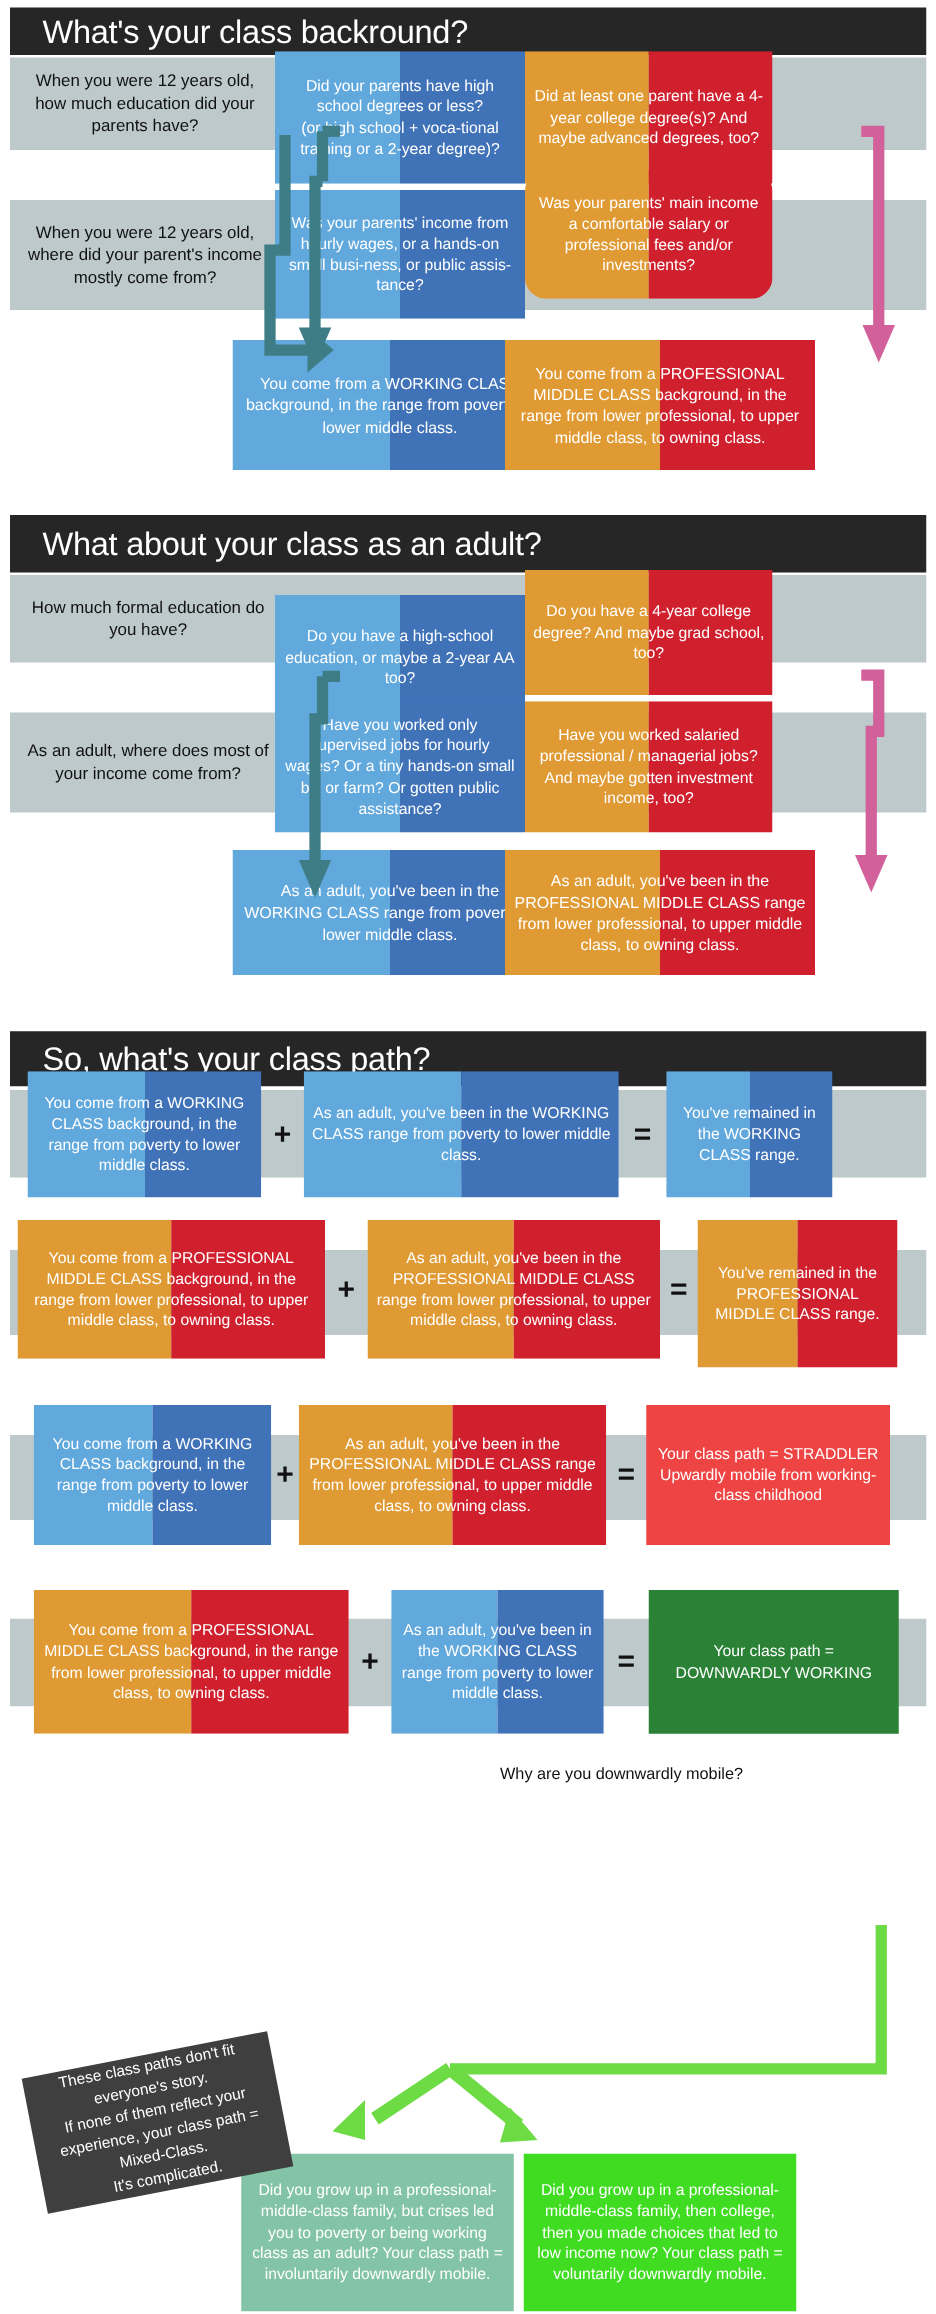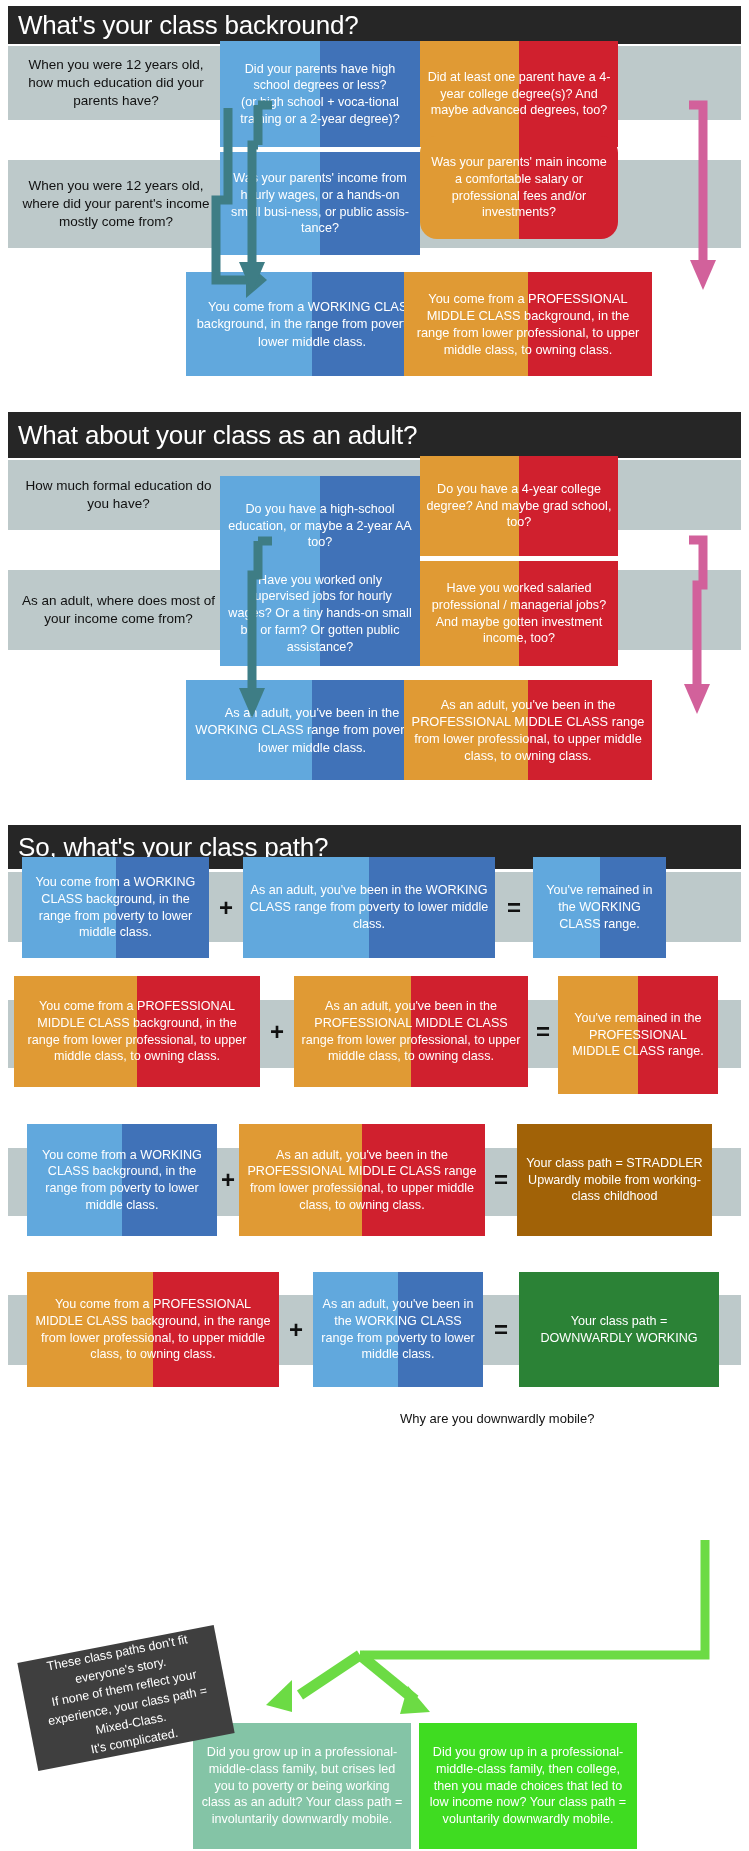--- a/index.html
+++ b/index.html
@@ -7,21 +7,21 @@
     width:749px;height:1851px;position:relative;overflow:hidden;
     font-family:"Liberation Sans", sans-serif;
     -webkit-font-smoothing:antialiased;
   }
   .abs{position:absolute;box-sizing:border-box;}
 
   
   .hdr{
     background:#262626;color:#ffffff;
     display:flex;align-items:center;
-    padding-left:10px;
+    padding-left:26px;
     font-size:26px;font-weight:400;letter-spacing:-0.2px;
     z-index:1;
   }
 
   
   .band{background:#bdc9ca;z-index:0;}
   .qtext{
     color:#111;font-size:13.5px;line-height:1.35;text-align:center;
     display:flex;align-items:center;justify-content:center;
     z-index:2;
@@ -34,21 +34,21 @@
     font-size:12.6px;line-height:1.33;
     z-index:3;overflow:hidden;
   }
   .box .inner{position:relative;z-index:2;padding:0 6px;}
   .box .halfL,.box .halfR{position:absolute;top:0;bottom:0;z-index:1;}
   .box .halfL{left:0;width:50%;}
   .box .halfR{right:0;width:50%;}
 
   .bl .halfL{background:#61a8dd;} .bl .halfR{background:#4072b8;}
   .or .halfL{background:#e09a34;} .or .halfR{background:#d0202e;}
-  .solid-purple{background:#a16207;}
+  .solid-purple{background:#ef4444;}
   .solid-green{background:#2b8236;}
   .solid-teal{background:#84c4a6;}
   .solid-brightgreen{background:#3fdc21;}
 
   
   .op{
     display:flex;align-items:center;justify-content:center;
     font-size:24px;font-weight:700;color:#111;z-index:4;
   }
 

